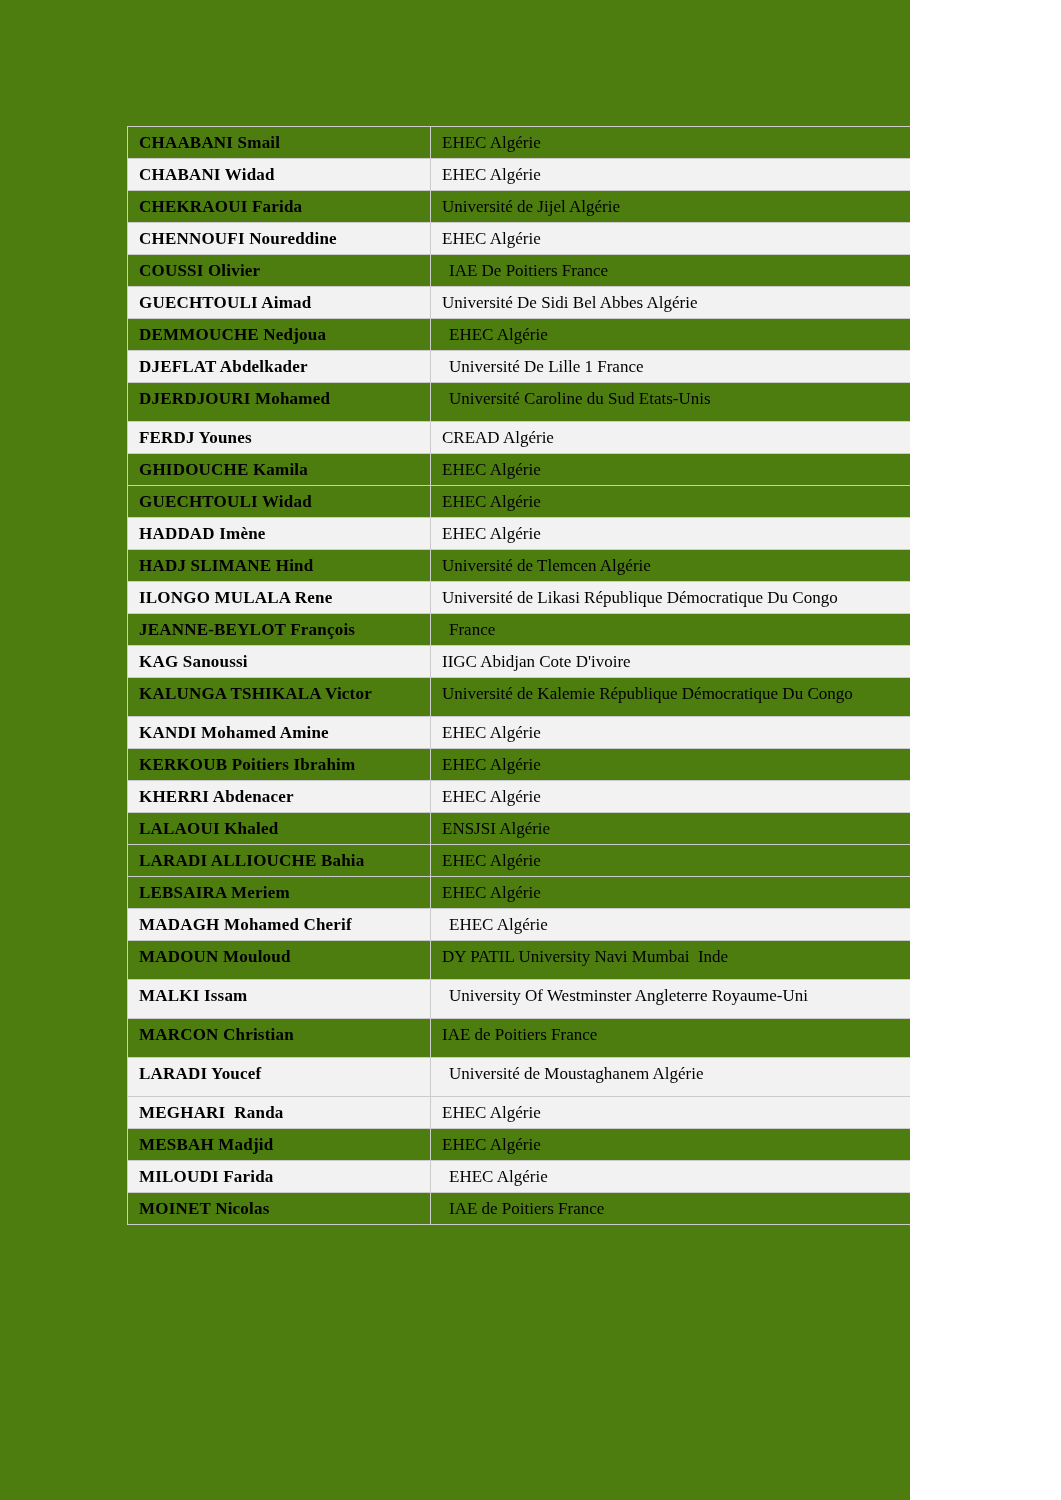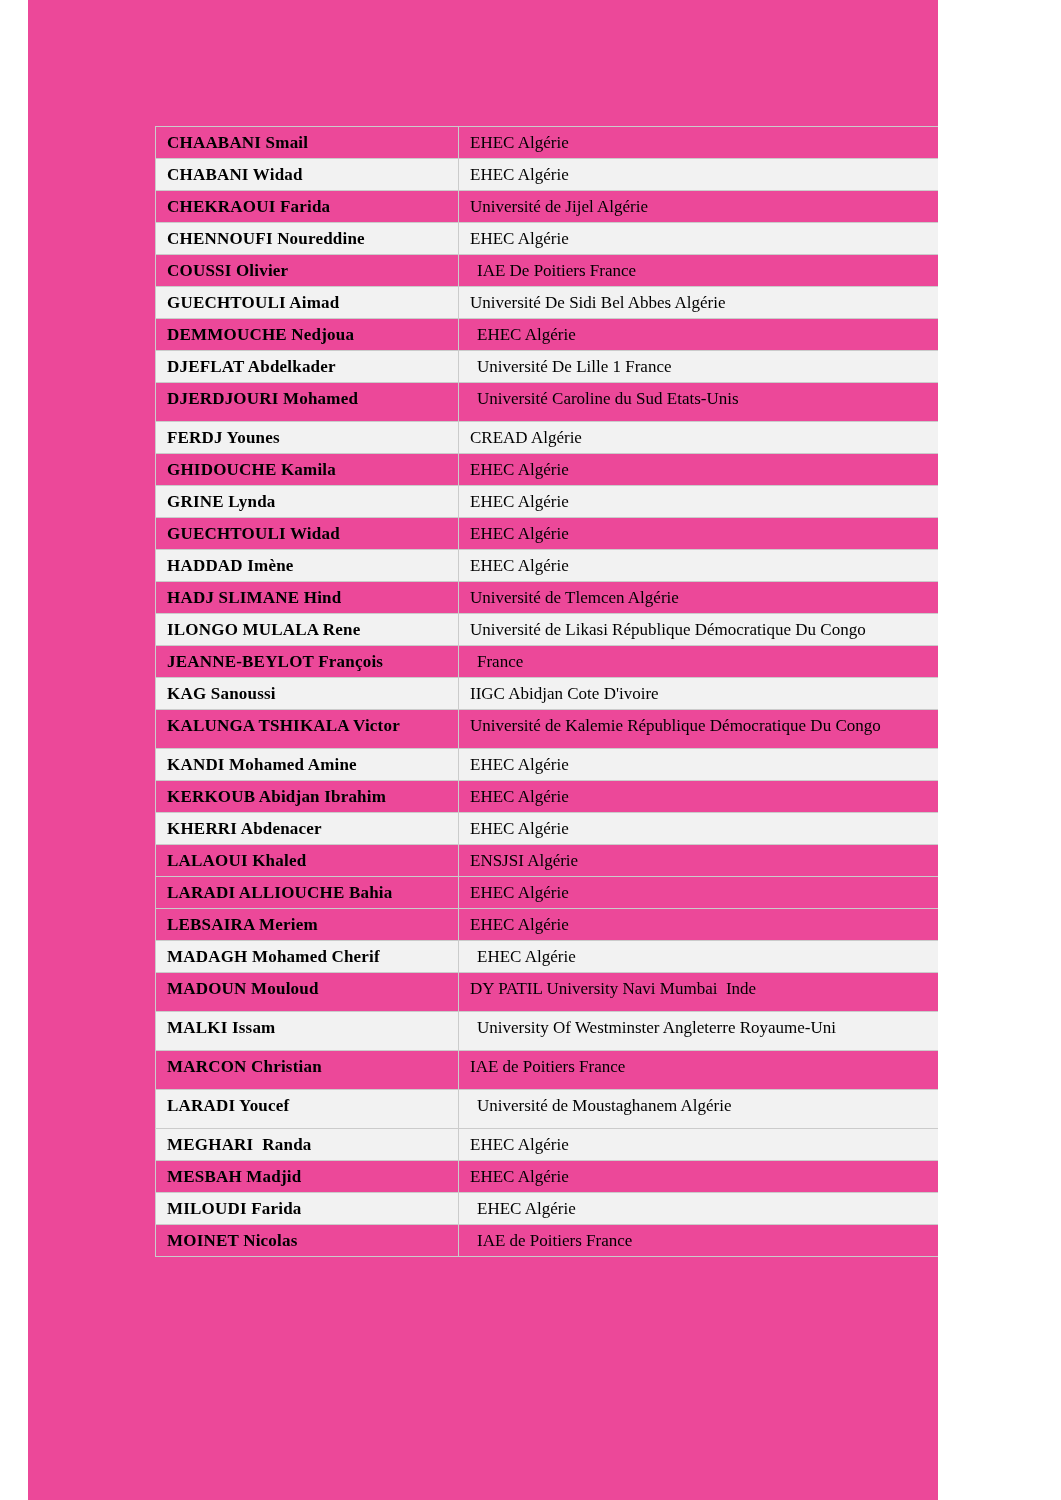--- a/index.html
+++ b/index.html
@@ -6,23 +6,22 @@
     margin: 0;
     padding: 0;
     background: #ffffff;
     font-family: "Liberation Serif", serif;
     color: #000000;
   }
   .sheet {
     position: relative;
     width: 910px;
     height: 1500px;
-    background: #ec4899;
+    background: #4d7c0f;
     overflow: hidden;
-    margin-left: 28px;
   }
   table.participants {
     position: absolute;
     left: 127px;
     top: 126px;
     width: 885px;
     border-collapse: collapse;
     table-layout: fixed;
   }
   table.participants col.c-name { width: 303px; }
@@ -100,24 +99,20 @@
       <td class="inst-cell indent">Université Caroline du Sud Etats-Unis</td>
     </tr>
         <tr class="alt">
       <td class="name-cell">FERDJ Younes</td>
       <td class="inst-cell">CREAD Algérie</td>
     </tr>
         <tr>
       <td class="name-cell">GHIDOUCHE Kamila</td>
       <td class="inst-cell">EHEC Algérie</td>
     </tr>
-        <tr class="alt">
-      <td class="name-cell">GRINE Lynda</td>
-      <td class="inst-cell">EHEC Algérie</td>
-    </tr>
         <tr>
       <td class="name-cell">GUECHTOULI Widad</td>
       <td class="inst-cell">EHEC Algérie</td>
     </tr>
         <tr class="alt">
       <td class="name-cell">HADDAD Imène</td>
       <td class="inst-cell">EHEC Algérie</td>
     </tr>
         <tr>
       <td class="name-cell">HADJ SLIMANE Hind</td>
@@ -137,21 +132,21 @@
     </tr>
         <tr class="tall">
       <td class="name-cell">KALUNGA TSHIKALA Victor</td>
       <td class="inst-cell">Université de Kalemie République Démocratique Du Congo</td>
     </tr>
         <tr class="alt">
       <td class="name-cell">KANDI Mohamed Amine</td>
       <td class="inst-cell">EHEC Algérie</td>
     </tr>
         <tr>
-      <td class="name-cell">KERKOUB Abidjan Ibrahim</td>
+      <td class="name-cell">KERKOUB Poitiers Ibrahim</td>
       <td class="inst-cell">EHEC Algérie</td>
     </tr>
         <tr class="alt">
       <td class="name-cell">KHERRI Abdenacer</td>
       <td class="inst-cell">EHEC Algérie</td>
     </tr>
         <tr>
       <td class="name-cell">LALAOUI Khaled</td>
       <td class="inst-cell">ENSJSI Algérie</td>
     </tr>

